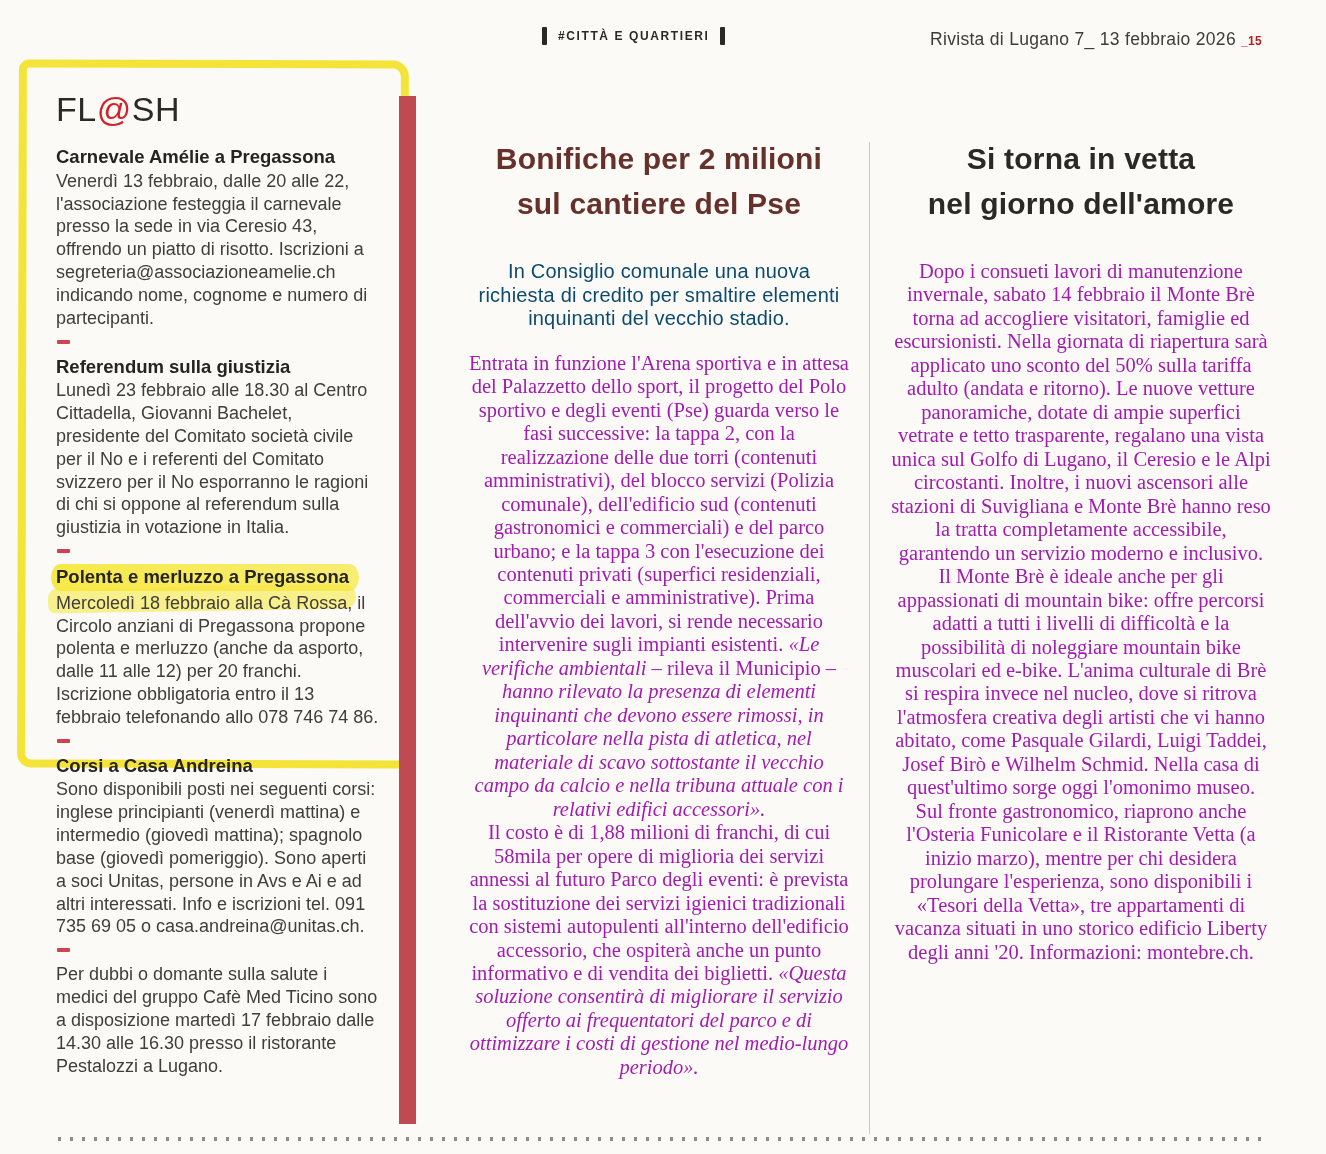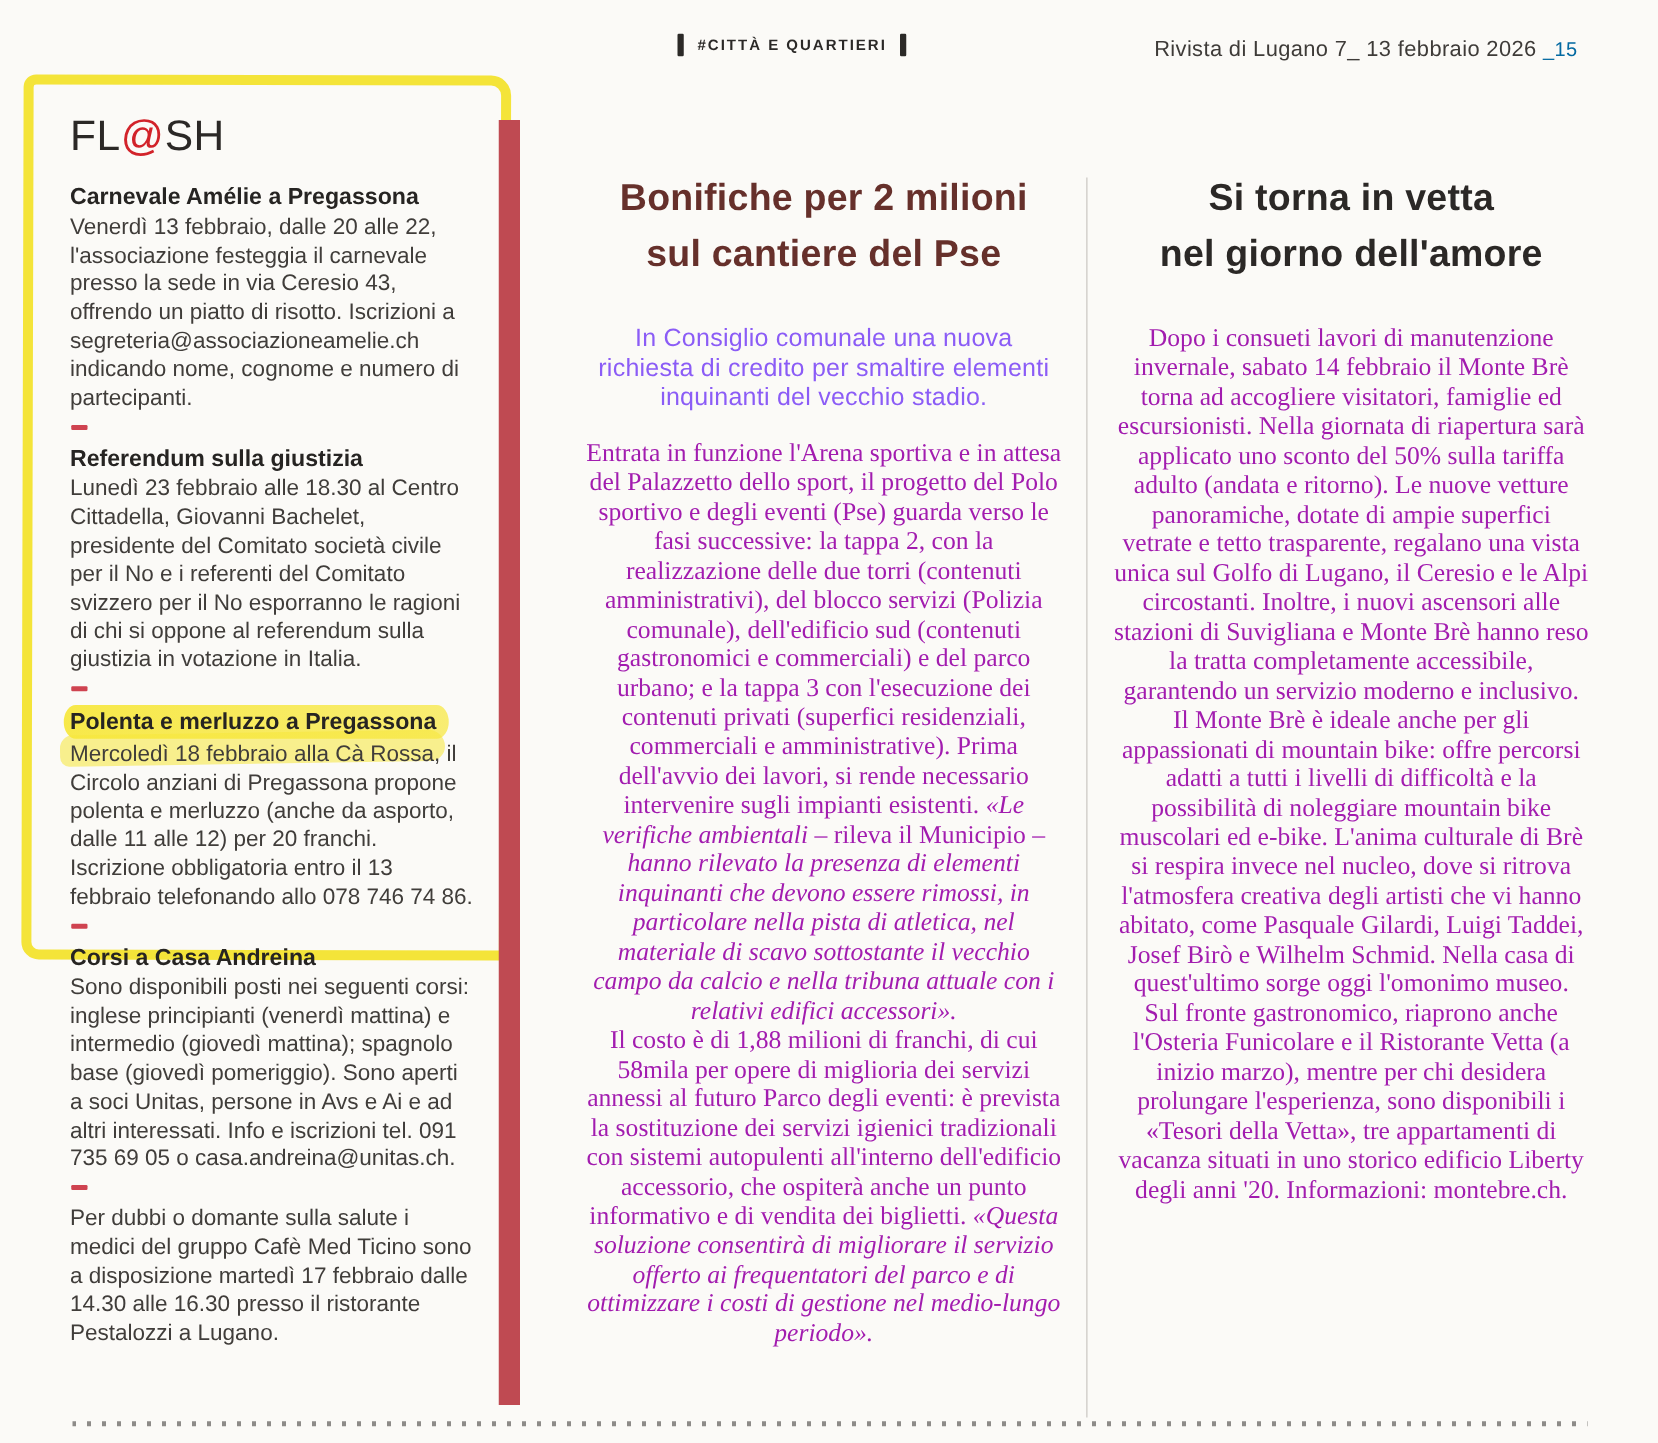--- a/index.html
+++ b/index.html
@@ -13,21 +13,21 @@
   .section-tag{
     position:absolute;top:27px;left:542px;
     display:flex;align-items:center;gap:11px;
     font-weight:bold;font-size:12px;letter-spacing:1.6px;color:#2b2927;
   }
   .tag-bar{width:5px;height:18px;background:#2b2927;border-radius:1px;}
   .issue-info{
     position:absolute;top:29px;right:64px;
     font-size:17.5px;color:#3e3b38;letter-spacing:.3px;white-space:nowrap;
   }
-  .issue-info .pgnum{font-weight:normal;font-size:16px;color:#0369a1;}
+  .issue-info .pgnum{font-weight:bold;font-size:12px;color:#b91c1c;}
   
   .flash-col{
     position:absolute;left:56px;top:88px;width:324px;
     font-size:18px;line-height:1.27;color:#403d3a;
   }
   .flash-logo{
     font-size:34px;font-weight:normal;letter-spacing:.5px;color:#2b2826;
     margin-bottom:14px;
   }
   .flash-logo .at{color:#d2232a;}
@@ -72,21 +72,21 @@
     position:absolute;left:869px;top:142px;width:1px;height:992px;
     background:#cbc8c4;
   }
   .a-title{
     font-weight:bold;font-size:30px;line-height:1.5;letter-spacing:.2px;
     margin-bottom:34px;
   }
   .article-pse .a-title{color:#66302b;}
   .article-vetta .a-title{color:#2b2826;}
   .a-lead{
-    font-size:20px;line-height:1.18;color:#8b5cf6;letter-spacing:.2px;
+    font-size:20px;line-height:1.18;color:#0c4a6e;letter-spacing:.2px;
     margin-bottom:21px;
   }
   .a-body p{
     margin:0;font-family:"Liberation Serif", serif;
     font-size:20.5px;line-height:1.145;color:#a21caf;
   }
   .it{font-style:italic;}
   
   .dotted-rule{
     position:absolute;left:58px;top:1137px;width:1212px;height:4px;

